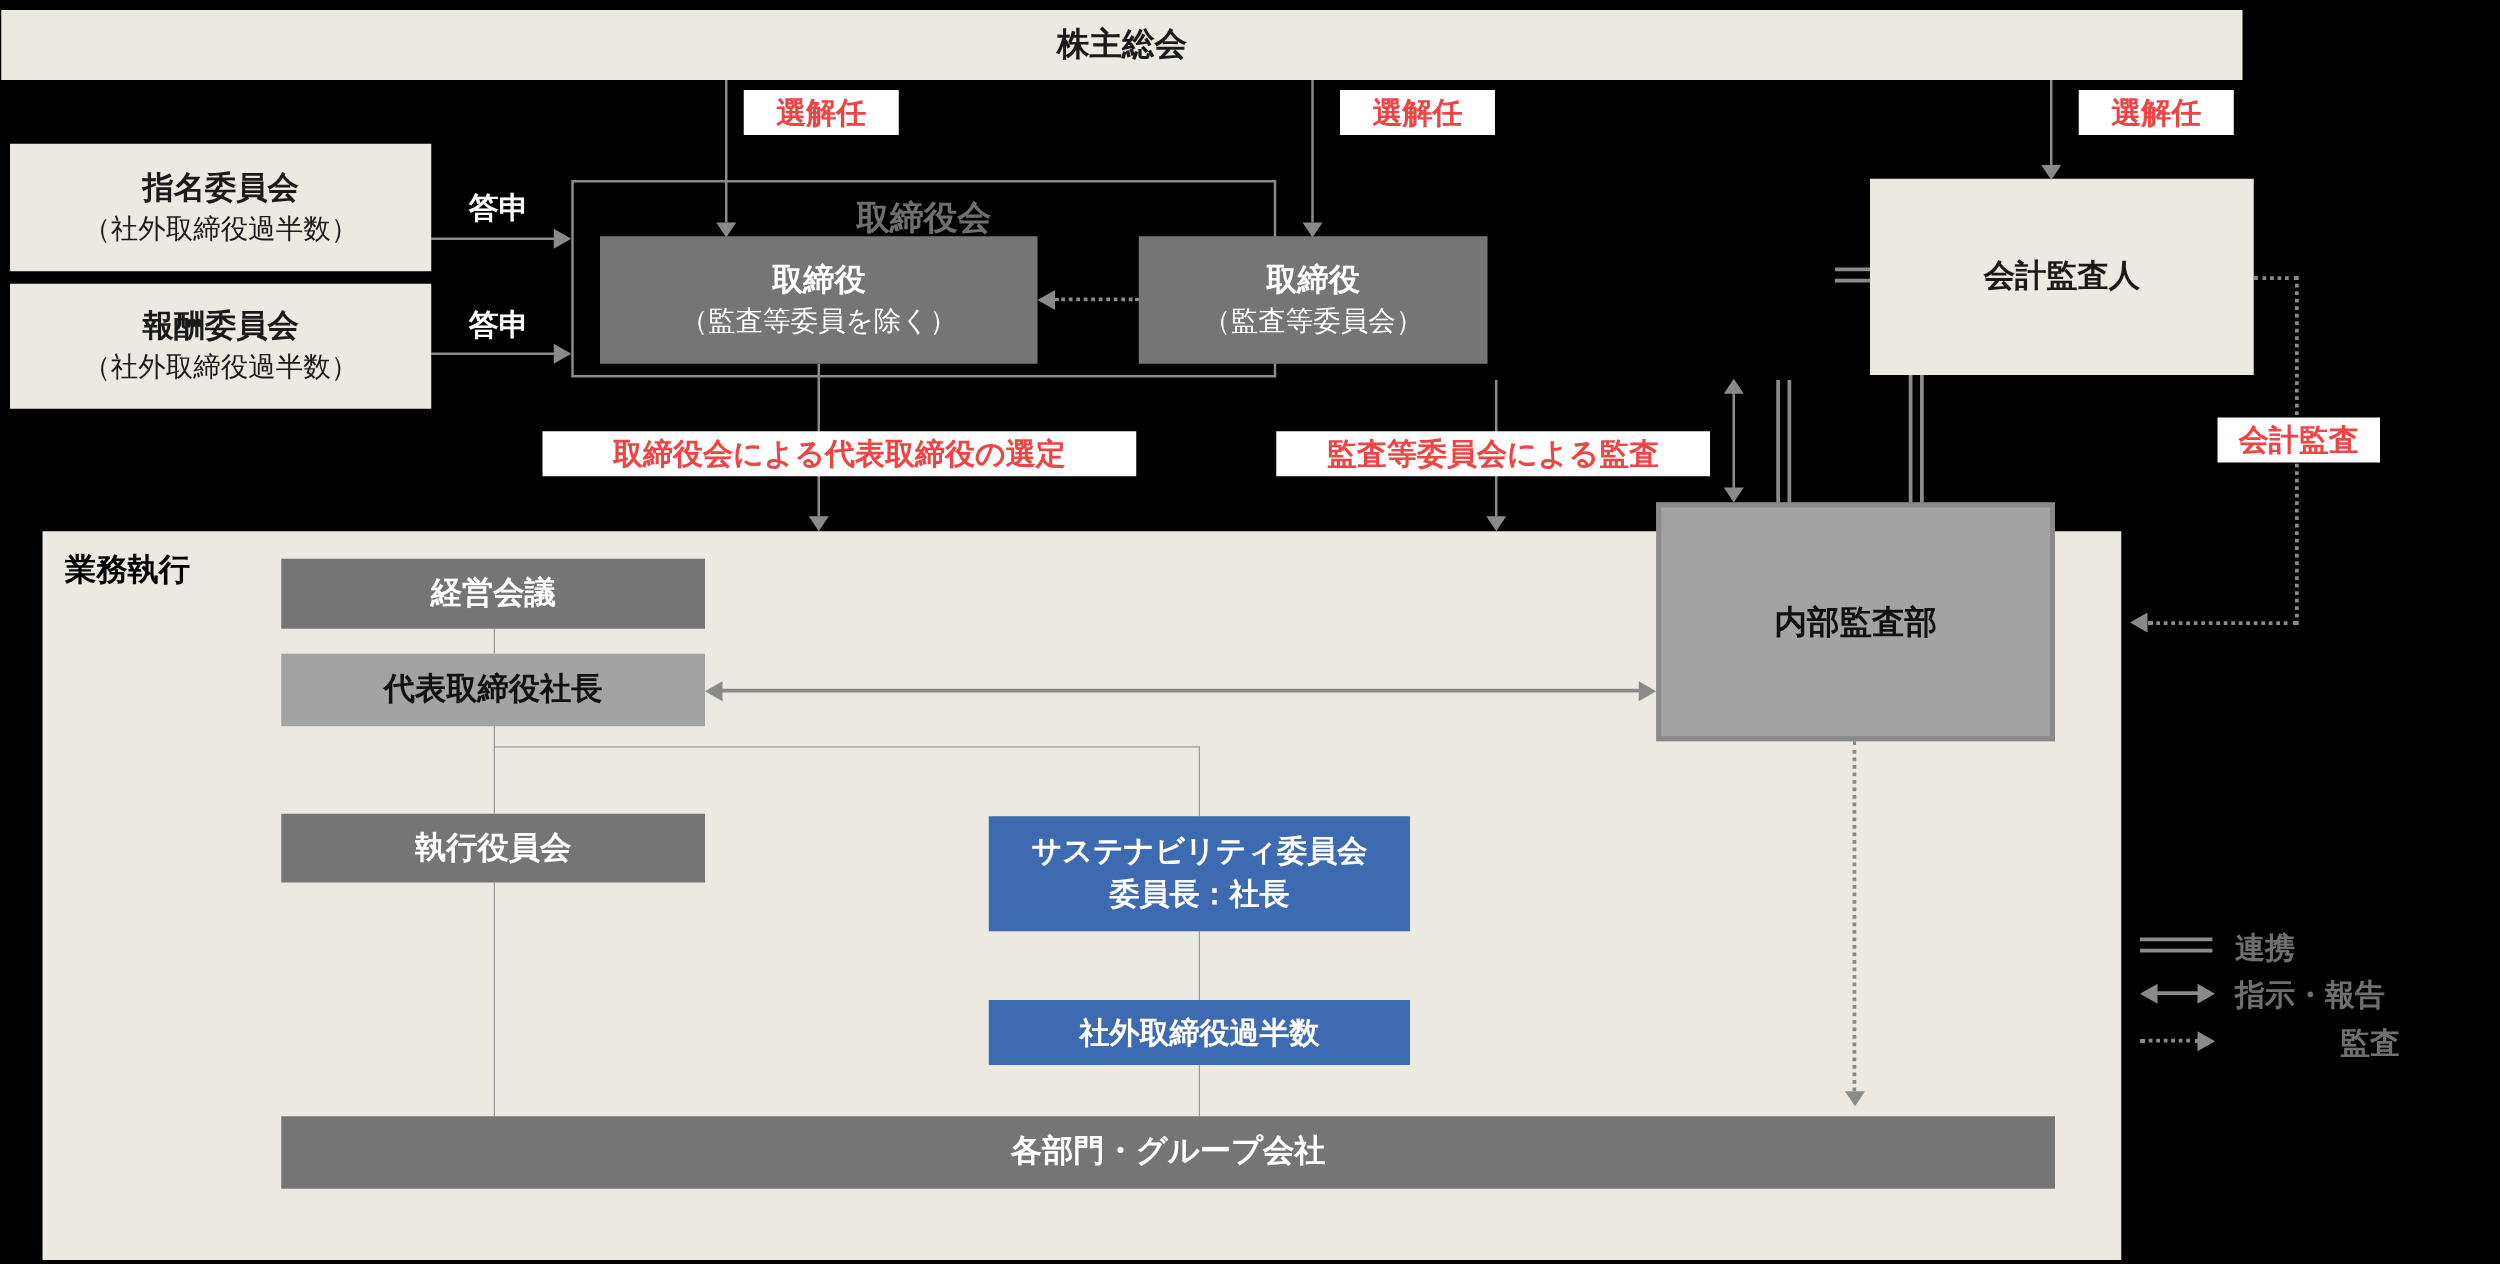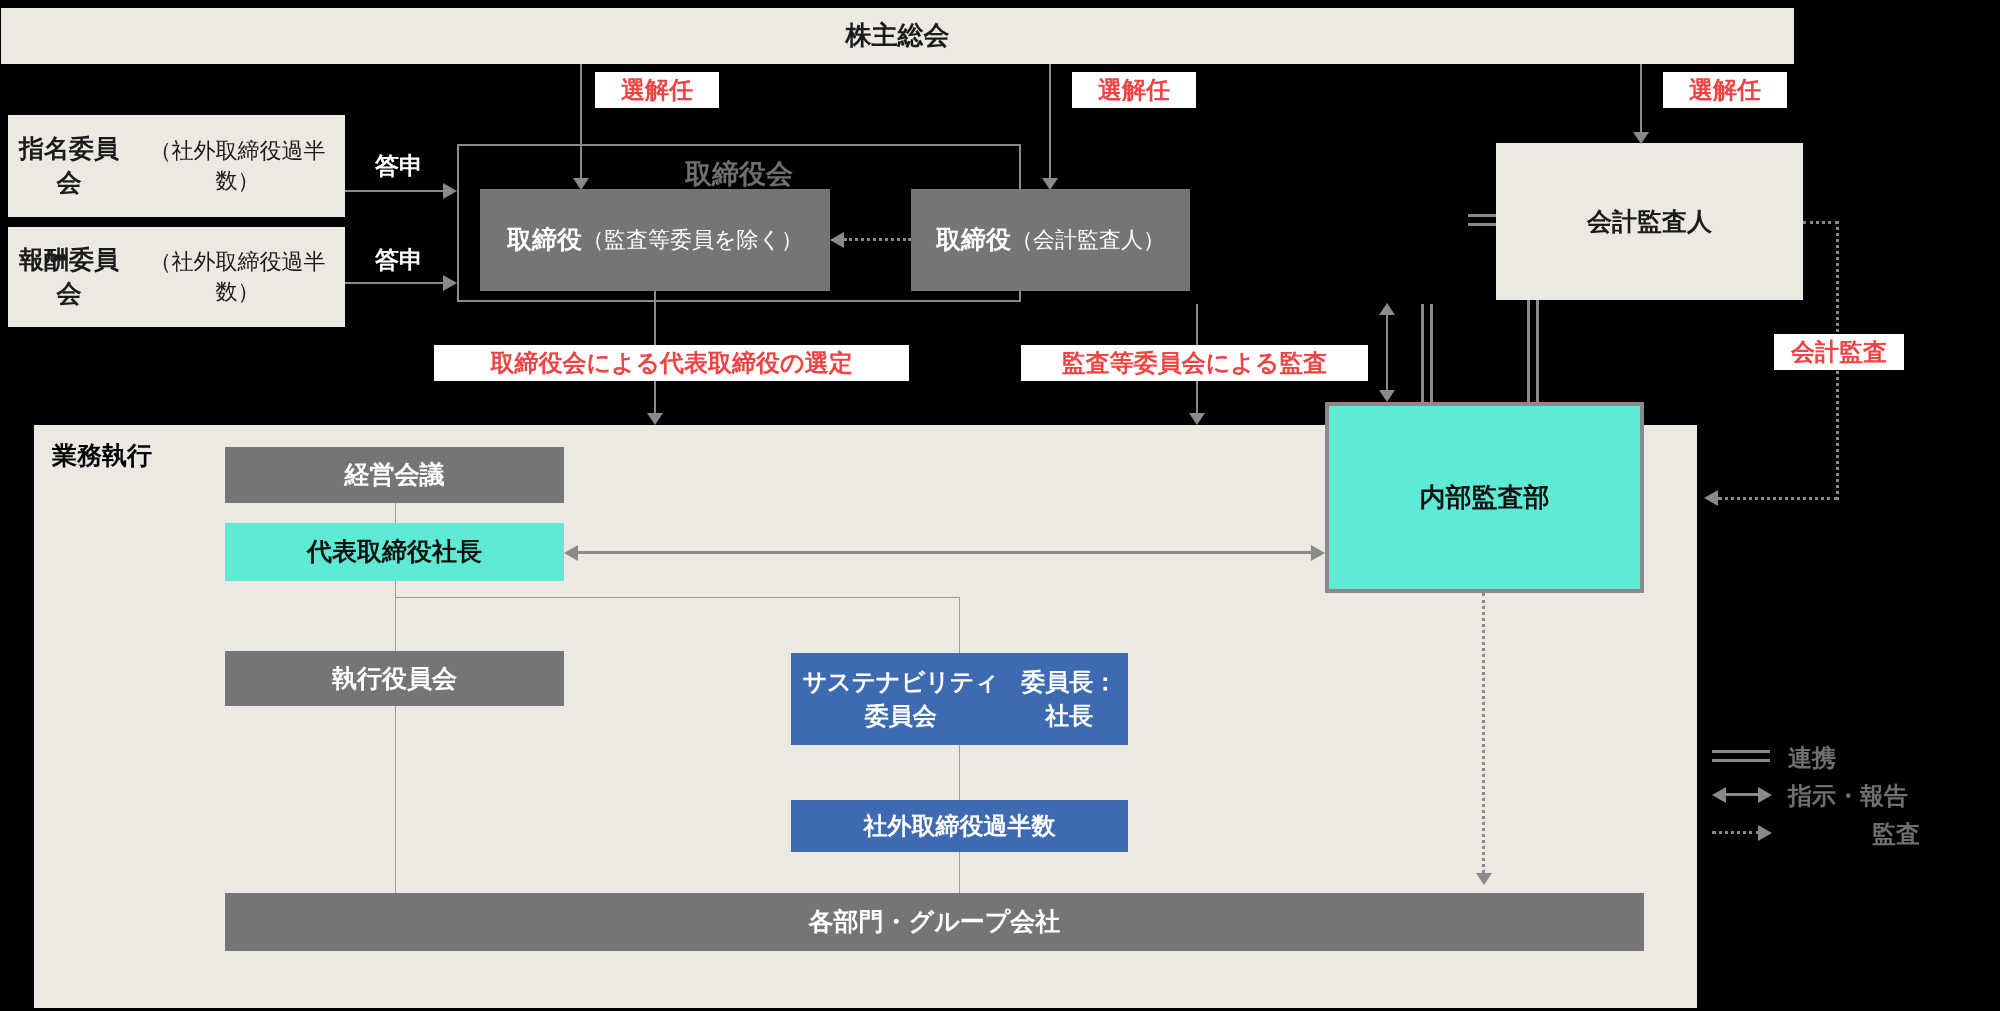--- a/index.html
+++ b/index.html
@@ -7,23 +7,23 @@
   #stage {
     position:relative; width:2000px; height:1011px;
     background:var(--background,#000);
     font-family:"Liberation Sans","DejaVu Sans",sans-serif;
     overflow:hidden;
   }
   .abs { position:absolute; }
   .beige { background:var(--panel-beige,#ece9e3); color:#1a1a1a; }
   .dark { background:var(--box-dark-gray,#757575); color:#fff; }
   .blue { background:var(--box-blue,#3d6ab1); color:#fff; }
-  .whitebox { background:#5eead4; color:#111; }
+  .whitebox { background:#a3a3a3; color:#111; }
   .center { display:flex; align-items:center; justify-content:center; text-align:center; }
-  .col { display:flex; flex-direction:row; align-items:center; justify-content:center; text-align:center; }
+  .col { display:flex; flex-direction:column; align-items:center; justify-content:center; text-align:center; }
   .t1 { font-size:25px; font-weight:bold; line-height:1.35; }
   .t2 { font-size:22px; line-height:1.35; }
   .chip { background:#fff; color:#ef4444; font-weight:bold; font-size:24px;
           display:flex; align-items:center; justify-content:center; z-index:5; }
   .vline { width:2px; background:var(--arrow-gray,#8a8a8a); z-index:1; }
   .hline { height:2px; background:var(--arrow-gray,#8a8a8a); z-index:1; }
   .vline3 { width:3px; background:var(--arrow-gray,#8a8a8a); z-index:1; }
   .hline3 { height:3px; background:var(--arrow-gray,#8a8a8a); z-index:1; }
   .vthin { width:1px; background:#9a9a9a; z-index:1; }
   .hthin { height:1px; background:#9a9a9a; z-index:1; }
@@ -123,21 +123,21 @@
   </div>
 
   <div class="abs beige center t1 z2" style="left:1496px;top:143px;width:307px;height:157px">会計監査人</div>
 
   <div class="abs dark col z3" style="left:480px;top:189px;width:350px;height:102px">
     <div class="t1">取締役</div>
     <div class="t2">（監査等委員を除く）</div>
   </div>
   <div class="abs dark col z3" style="left:911px;top:189px;width:279px;height:102px">
     <div class="t1">取締役</div>
-    <div class="t2">（会計監査人）</div>
+    <div class="t2">（監査等委員会）</div>
   </div>
 
   <div class="abs chip" style="left:434px;top:345px;width:475px;height:36px">取締役会による代表取締役の選定</div>
   <div class="abs chip" style="left:1021px;top:345px;width:347px;height:36px">監査等委員会による監査</div>
   <div class="abs chip" style="left:1774px;top:334px;width:130px;height:36px">会計監査</div>
 
   <div class="abs dark center t1 z2" style="left:225px;top:447px;width:339px;height:56px">経営会議</div>
   <div class="abs whitebox center t1 z2" style="left:225px;top:523px;width:339px;height:58px">代表取締役社長</div>
   <div class="abs dark center t1 z2" style="left:225px;top:651px;width:339px;height:55px">執行役員会</div>
   <div class="abs blue col z2" style="left:791px;top:653px;width:337px;height:92px">

